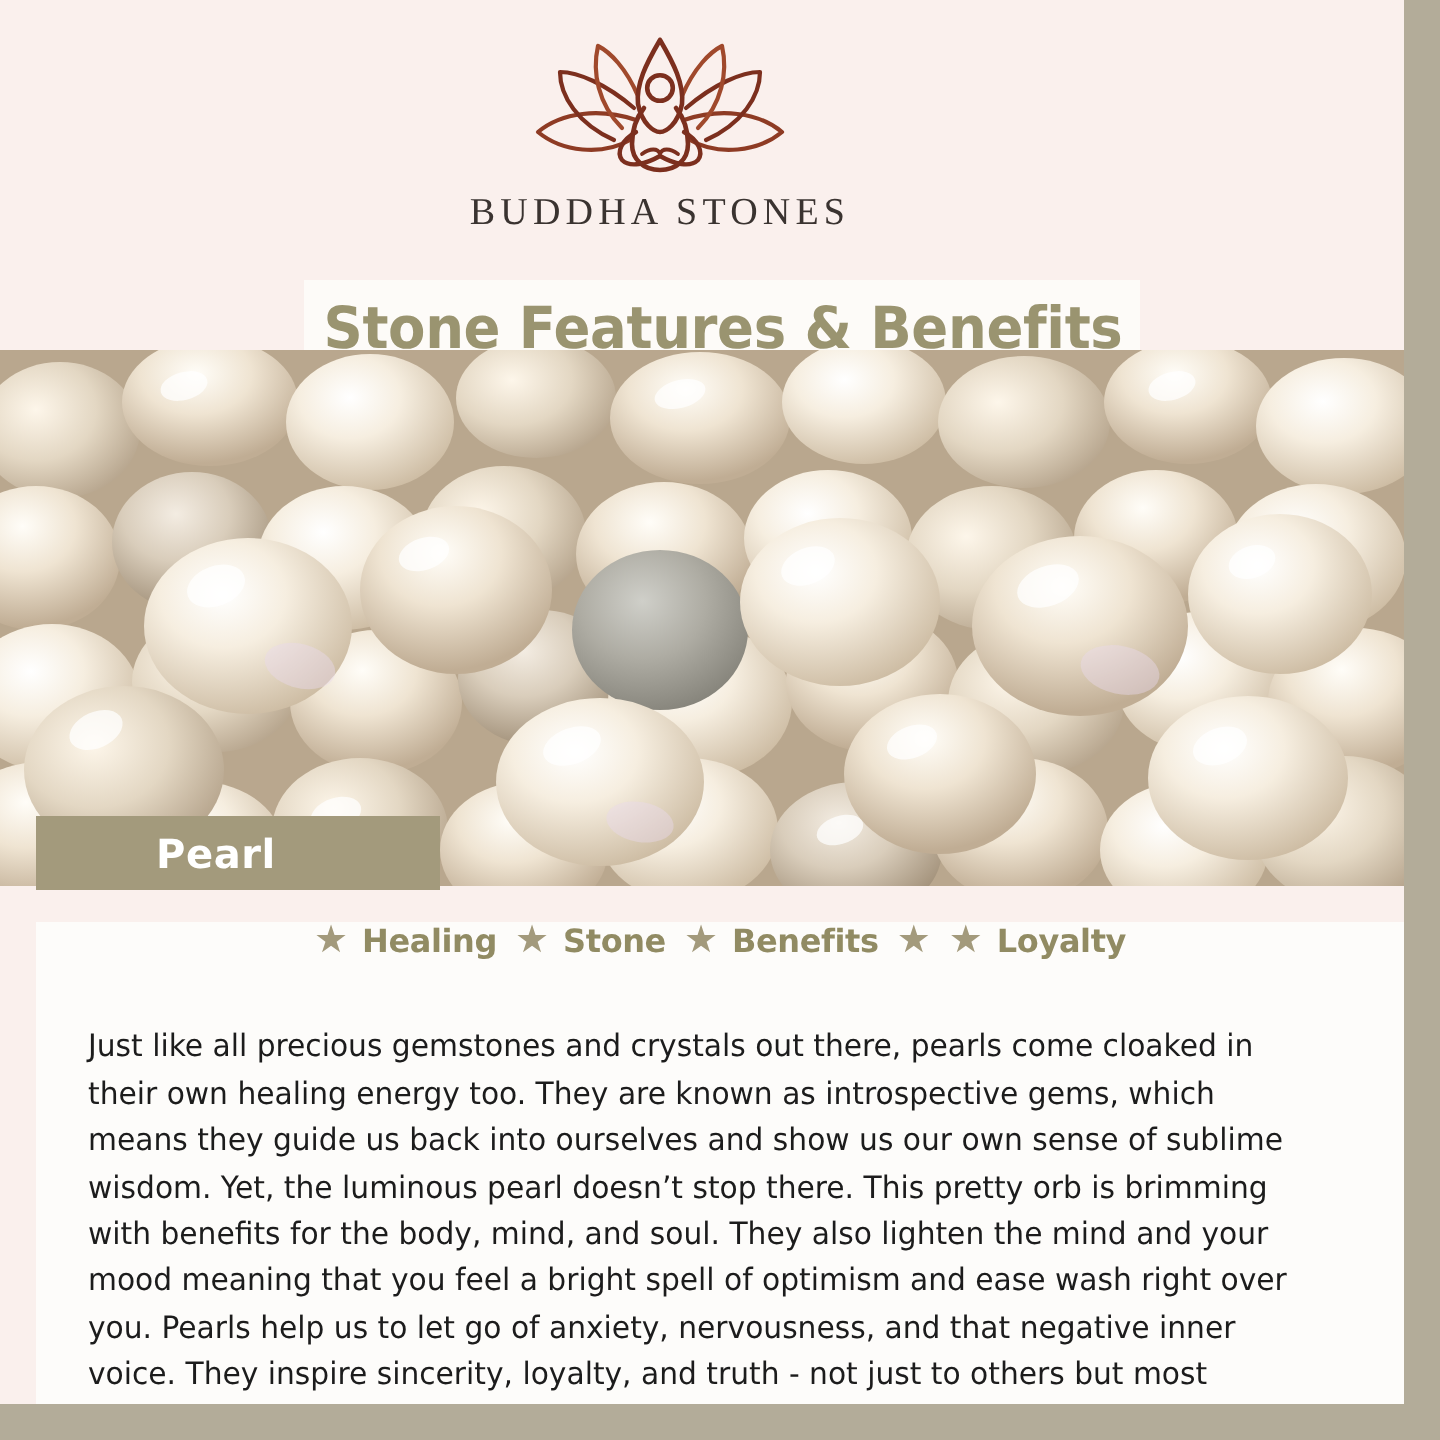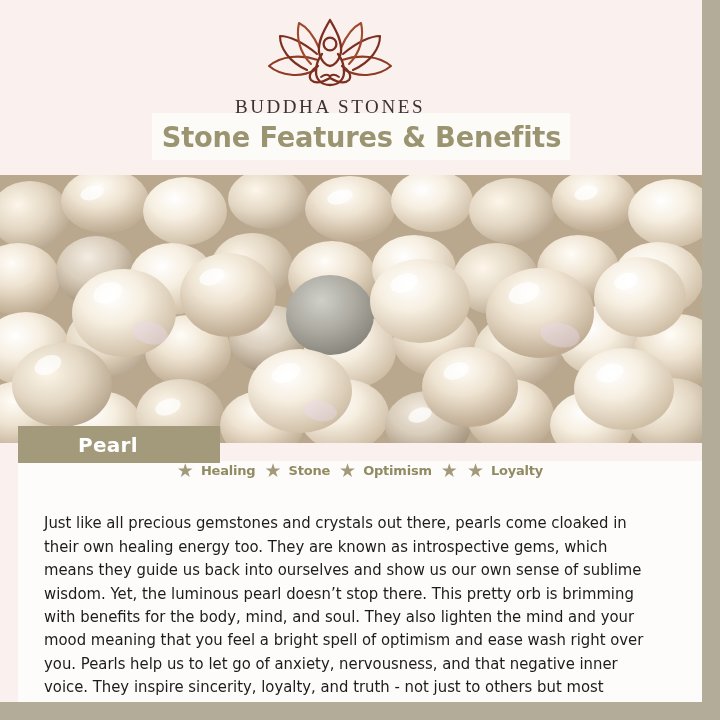--- a/index.html
+++ b/index.html
@@ -43,21 +43,21 @@
     font-family:"Liberation Serif",serif;
     font-size:19px;
     letter-spacing:2.6px;
     color:#3a3330;
     font-weight:400;
   }
 
   
   .title-banner{
     position:absolute;
-    left:152px;top:113px;
+    left:152px;top:140px;
     width:418px;height:47px;
     background:#fdfbf8;
     display:flex;align-items:center;justify-content:center;
   }
   .title-text{
     font-family:"DejaVu Sans",sans-serif;
     font-size:29px;
     font-weight:bold;
     color:#9a9470;
     letter-spacing:-0.2px;
@@ -70,21 +70,21 @@
     position:absolute;
     left:0;top:175px;
     width:702px;height:268px;
     overflow:hidden;
     background:#cdbfae;
   }
   .photo svg{display:block;width:702px;height:268px;}
 
   .pearl-bar{
     position:absolute;
-    left:18px;top:426px;
+    left:18px;top:408px;
     width:202px;height:37px;
     background:#a39a7c;
     display:flex;align-items:center;
     z-index:5;
   }
   .pearl-label{
     margin-left:60px;
     color:#ffffff;
     font-family:"DejaVu Sans",sans-serif;
     font-size:20px;
@@ -119,21 +119,21 @@
   .benefit{
     display:flex;align-items:center;gap:7px;
   }
   .star{
     color:#a39a7c;
     font-size:19px;
     line-height:1;
   }
   .benefit-label{
     color:#918b63;
-    font-size:13px;
+    font-size:16px;
     font-weight:bold;
     letter-spacing:-0.2px;
   }
 
   .body-text{
     position:absolute;
     left:26px;top:54px;
     width:632px;
     font-family:"DejaVu Sans",sans-serif;
     font-size:15.4px;
@@ -304,21 +304,21 @@
         <div class="benefit">
           <span class="star">★</span>
           <span class="benefit-label">Healing</span>
         </div>
         <div class="benefit">
           <span class="star">★</span>
           <span class="benefit-label">Stone</span>
         </div>
         <div class="benefit">
           <span class="star">★</span>
-          <span class="benefit-label">Optimism</span>
+          <span class="benefit-label">Benefits</span>
         </div>
         <div class="benefit">
           <span class="star">★</span>
         </div>
         <div class="benefit">
           <span class="star">★</span>
           <span class="benefit-label">Loyalty</span>
         </div>
       </div>
 

